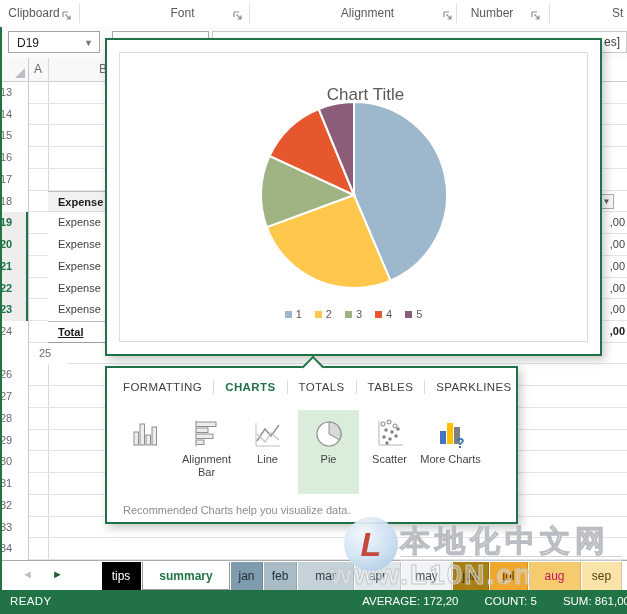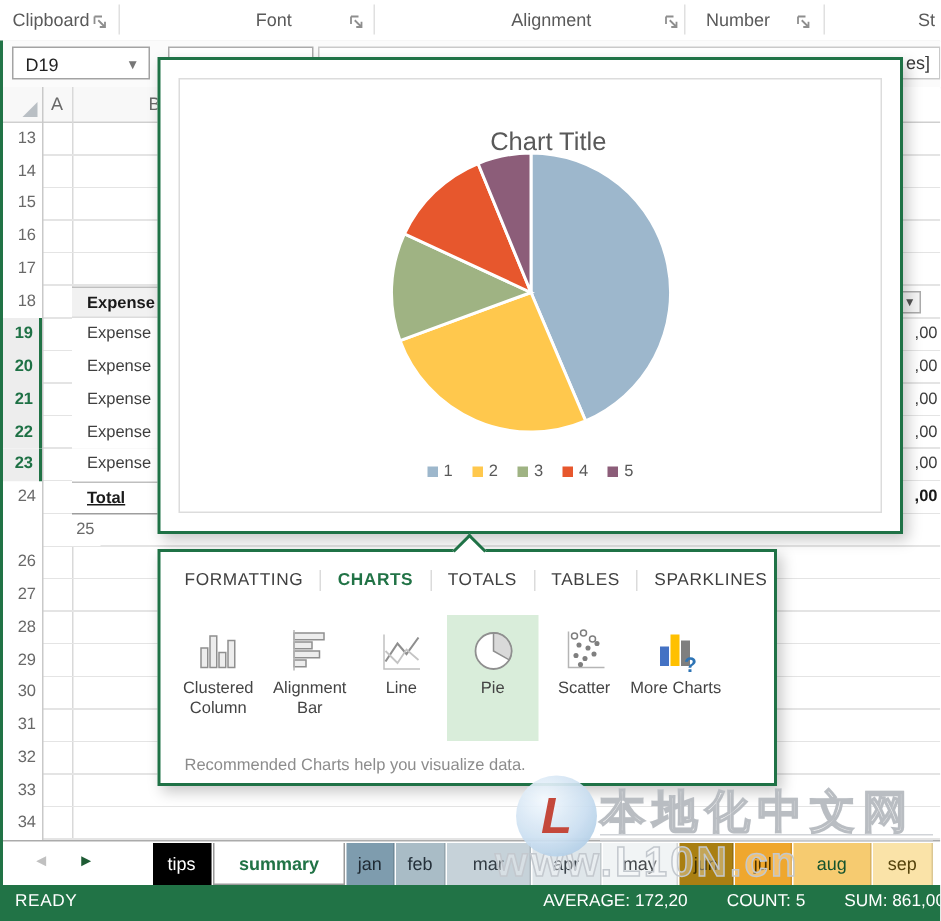--- a/index.html
+++ b/index.html
@@ -22,21 +22,21 @@
   .fx-frag{position:absolute;left:604px;top:8px;font-size:12px;color:#3A3A3A;z-index:6;}
   
   .grid{left:0;top:58px;width:627px;height:502px;background:#fff;}
   .col-head{position:absolute;top:0;height:23px;line-height:23px;text-align:center;font-size:12px;color:#696969;background:#F8F8F8;}
   .corner{position:absolute;left:0;top:0;width:28px;height:23px;background:#F8F8F8;}
   .corner-tri{position:absolute;right:3px;bottom:3px;width:0;height:0;border-left:10px solid transparent;border-bottom:10px solid #B9BFC4;}
   .hline{position:absolute;background:#CFCFCF;height:1px;}
   .vline{position:absolute;background:#D9D9D9;width:1px;}
   .gridlines{position:absolute;left:28px;top:24px;width:599px;height:478px;z-index:1;
     background:repeating-linear-gradient(to bottom,transparent 0px,transparent 20.727px,#E4E4E4 20.727px,#E4E4E4 21.727px);}
-  .row-num{position:absolute;left:0;width:24px;height:21.727px;padding-right:4px;text-align:right;
+  .row-num{position:absolute;left:0;width:24px;height:21.727px;padding-right:4px;
            font-size:11px;color:#696969;line-height:21.7px;background:#fff;z-index:2;}
   .row-num.sel{color:#1E7145;font-weight:bold;background:#EDEDED;width:22px;border-right:2px solid #217346;}
   .gutter-line{position:absolute;left:28px;top:0;width:1px;height:502px;background:#C9C9C9;z-index:3;}
   .cell-row{position:absolute;left:48px;width:62px;height:21.727px;line-height:21.7px;font-size:11px;color:#3F3F3F;
             padding-left:10px;background:#fff;z-index:10;white-space:nowrap;overflow:hidden;}
   .cell-head{font-weight:bold;background:#F1F1F1;color:#1A1A1A;border-top:1px solid #BFBFBF;border-bottom:1px solid #DCDCDC;box-sizing:border-box;}
   .cell-total{font-weight:bold;background:#fff;color:#1A1A1A;border-top:1px solid #BFBFBF;border-bottom:1px solid #9E9E9E;box-sizing:border-box;}
   .frag{position:absolute;left:596px;width:29px;text-align:right;font-size:11px;color:#3F3F3F;z-index:10;}
   .frag.bold{font-weight:bold;color:#1A1A1A;}
   .filter-btn{position:absolute;left:599px;width:15px;height:15px;background:#F6F6F6;border:1px solid #ACACAC;
@@ -229,21 +229,20 @@
         <div class="qa-ico">
           <svg width="34" height="34">
               <g stroke="#8F8F8F" fill="#EDEDED">
                 <rect x="5" y="15" width="4.5" height="13"></rect>
                 <rect x="11" y="7" width="4.5" height="21"></rect>
                 <rect x="17" y="18" width="4.5" height="10"></rect>
                 <rect x="23" y="10" width="4.5" height="18"></rect>
               </g>
             </svg>
         </div>
-        <div class="qa-lbl">Clustered Column</div>
       </div>
       <div class="qa-btn">
         <div class="qa-ico">
           <svg width="34" height="34">
               <g stroke="#8F8F8F" fill="#EDEDED">
                 <rect x="6" y="5" width="20" height="4.5"></rect>
                 <rect x="6" y="11" width="12" height="4.5"></rect>
                 <rect x="6" y="17" width="17" height="4.5"></rect>
                 <rect x="6" y="23" width="8" height="4.5"></rect>
               </g>
@@ -314,21 +313,21 @@
     <div class="sheet-tabs">
         <div class="sheet-tab" style="width: 39px; background: rgb(0, 0, 0); color: rgb(255, 255, 255);">tips</div>
         <div class="sheet-tab active" style="width: 88px; background: rgb(255, 255, 255); color: rgb(33, 115, 70); font-weight: bold;">summary</div>
         <div class="sheet-tab" style="width: 32px; background: rgb(126, 156, 174); color: rgb(31, 42, 51);">jan</div>
         <div class="sheet-tab" style="width: 33px; background: rgb(169, 188, 198); color: rgb(36, 48, 58);">feb</div>
         <div class="sheet-tab" style="width: 56px; background: rgb(198, 210, 217); color: rgb(51, 60, 68);">mar</div>
         <div class="sheet-tab" style="width: 46px; background: rgb(223, 230, 234); color: rgb(58, 66, 74);">apr</div>
         <div class="sheet-tab" style="width: 50px; background: rgb(241, 244, 245); color: rgb(68, 72, 76);">may</div>
         <div class="sheet-tab" style="width: 36px; background: rgb(169, 127, 18); color: rgb(59, 45, 0);">jun</div>
         <div class="sheet-tab" style="width: 38px; background: rgb(239, 167, 46); color: rgb(74, 51, 0);">jul</div>
-        <div class="sheet-tab" style="width: 52px; background: rgb(246, 203, 112); color: #14532d;">aug</div>
+        <div class="sheet-tab" style="width: 52px; background: rgb(246, 203, 112); color: #be185d;">aug</div>
         <div class="sheet-tab" style="width: 40px; background: rgb(250, 227, 168); color: rgb(85, 67, 12);">sep</div>
       </div>
   </div>
 
   <div class="abs statusbar">
     <span class="status-mode">READY</span>
     <div class="status-right">
       <span>AVERAGE: 172,20</span>
       <span>COUNT: 5</span>
       <span>SUM: 861,00</span>

